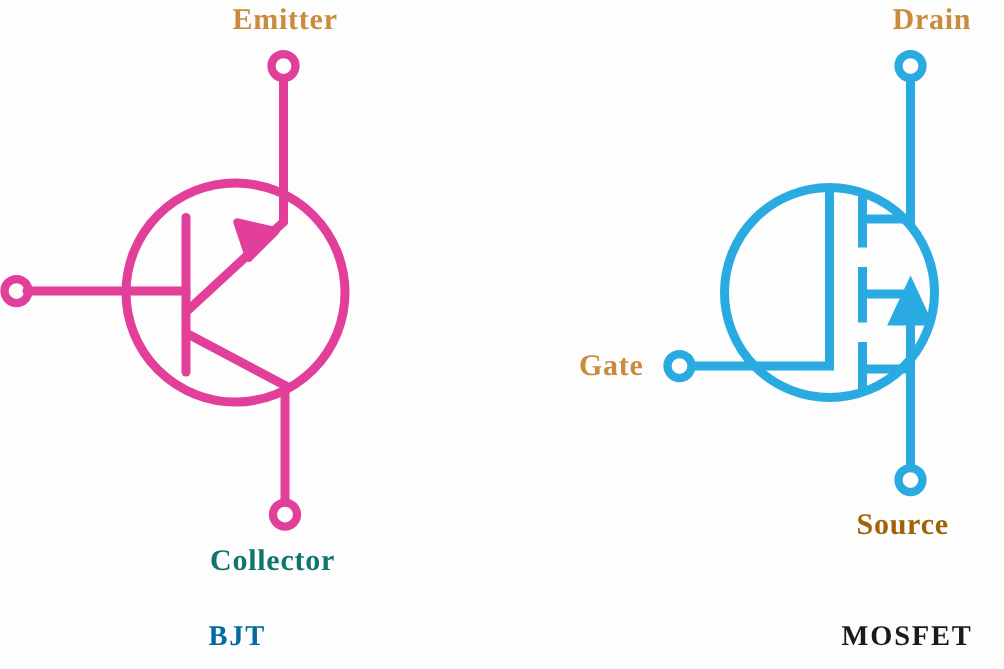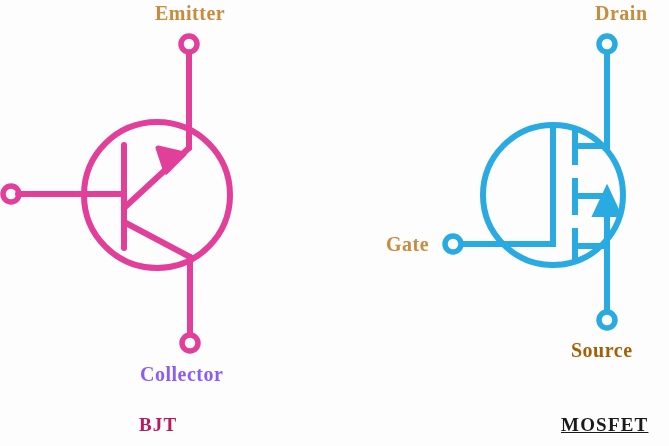--- a/index.html
+++ b/index.html
@@ -48,21 +48,21 @@
   
   #label-emitter  { left: 155px; top: 3px;   }
   #label-collector{ left: 140px; top: 364px; }
   #label-base     { left: -60px; top: 196px; opacity: 0; }
   
   #label-drain    { left: 575px; top: 3px; margin-left: 20px;   }
   #label-gate     { left: 386px; top: 234px; }
   #label-source   { left: 571px; top: 340px; }
   
   #label-bjt      { left: 139px; top: 415px; }
-  #label-mosfet   { left: 561px; top: 415px; text-decoration: underline; }
+  #label-mosfet   { left: 561px; top: 415px; }
 </style>
 </head>
 <body>
 
 <div id="stage">
 
   <svg id="diagram-svg" viewBox="0 0 669 446" xmlns="http://www.w3.org/2000/svg">
 
     <g fill="none" stroke="#e23f9a" stroke-width="6" stroke-linecap="round" stroke-linejoin="round">
 
@@ -114,27 +114,27 @@
       <path d="M 607 186 L 621 216 L 593 216 Z" fill="#29abe2" stroke="#29abe2" stroke-width="2"></path>
 
       <circle cx="607" cy="44" r="8" stroke-width="5.5" stroke-linecap="round"></circle>
       <circle cx="453" cy="244" r="8" stroke-width="5.5" stroke-linecap="round"></circle>
       <circle cx="607" cy="320" r="8" stroke-width="5.5" stroke-linecap="round"></circle>
     </g>
   </svg>
 
   <div class="lbl lbl-terminal" id="label-emitter" style="color:#c98b3c;">Emitter</div>
 
-  <div class="lbl lbl-terminal" id="label-collector" style="color:#8b5cf6;">Collector</div>
+  <div class="lbl lbl-terminal" id="label-collector" style="color:#0f766e;">Collector</div>
 
   <div class="lbl lbl-terminal" id="label-base" style="color:#c98b3c;"></div>
 
   <div class="lbl lbl-terminal" id="label-drain" style="color:#c98b3c;">Drain</div>
 
   <div class="lbl lbl-terminal" id="label-gate" style="color:#c98b3c;text-align:right;">Gate</div>
 
   <div class="lbl lbl-terminal" id="label-source" style="color:#a16207;">Source</div>
 
-  <div class="lbl lbl-device" id="label-bjt" style="color:#be185d;">BJT</div>
+  <div class="lbl lbl-device" id="label-bjt" style="color:#0369a1;">BJT</div>
 
   <div class="lbl lbl-device" id="label-mosfet" style="color:#1a1a1a;">MOSFET</div>
 
 </div>
 
 </body></html>

